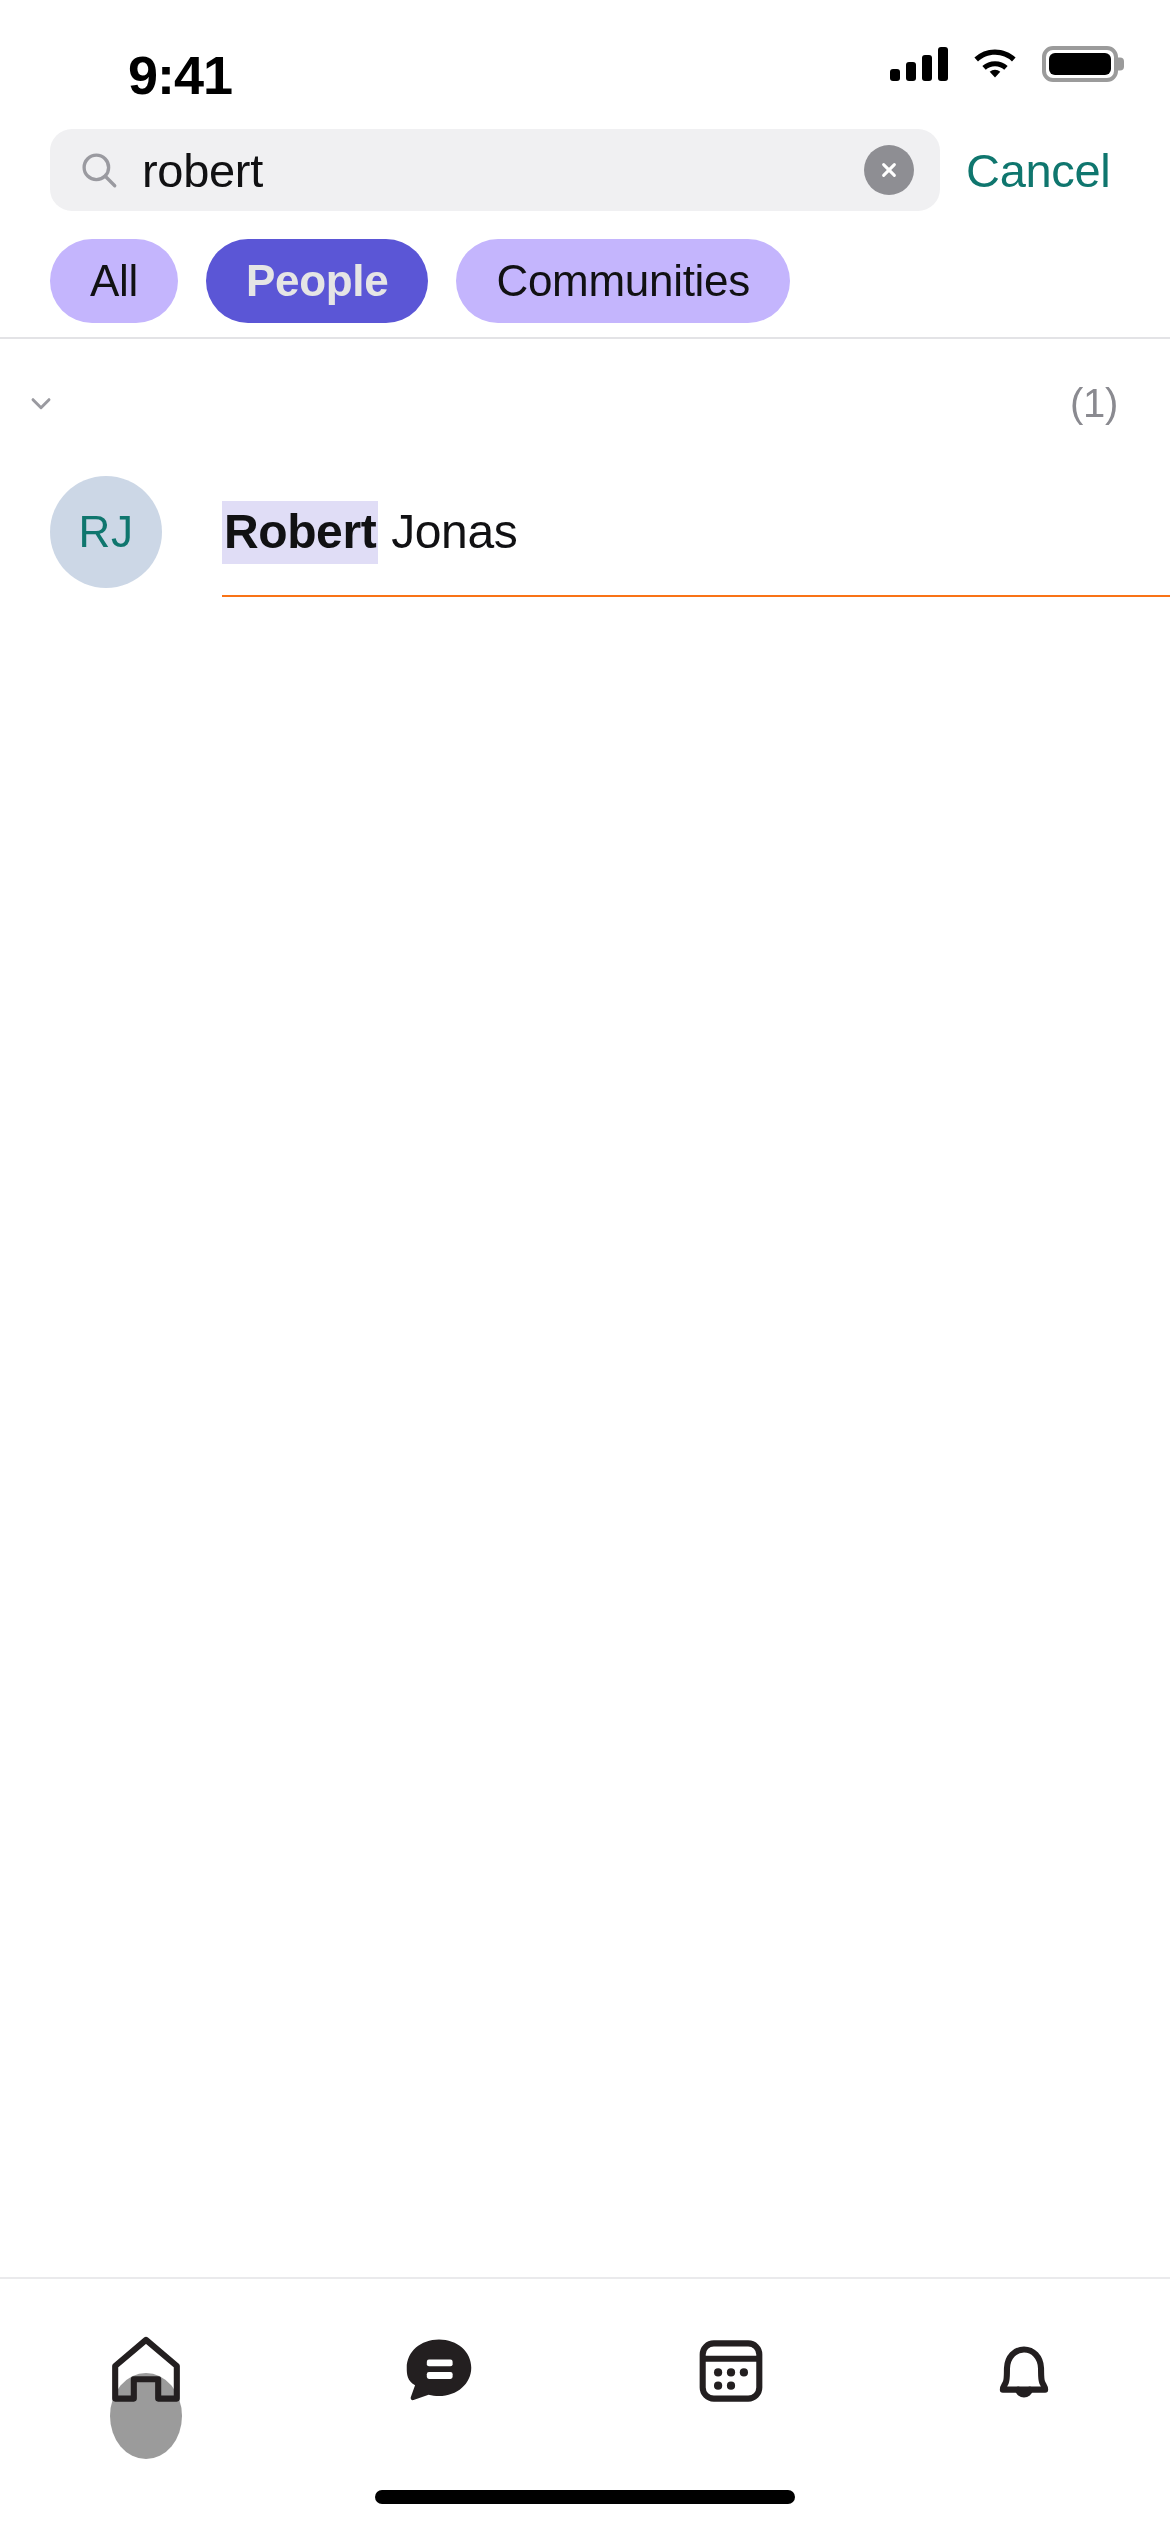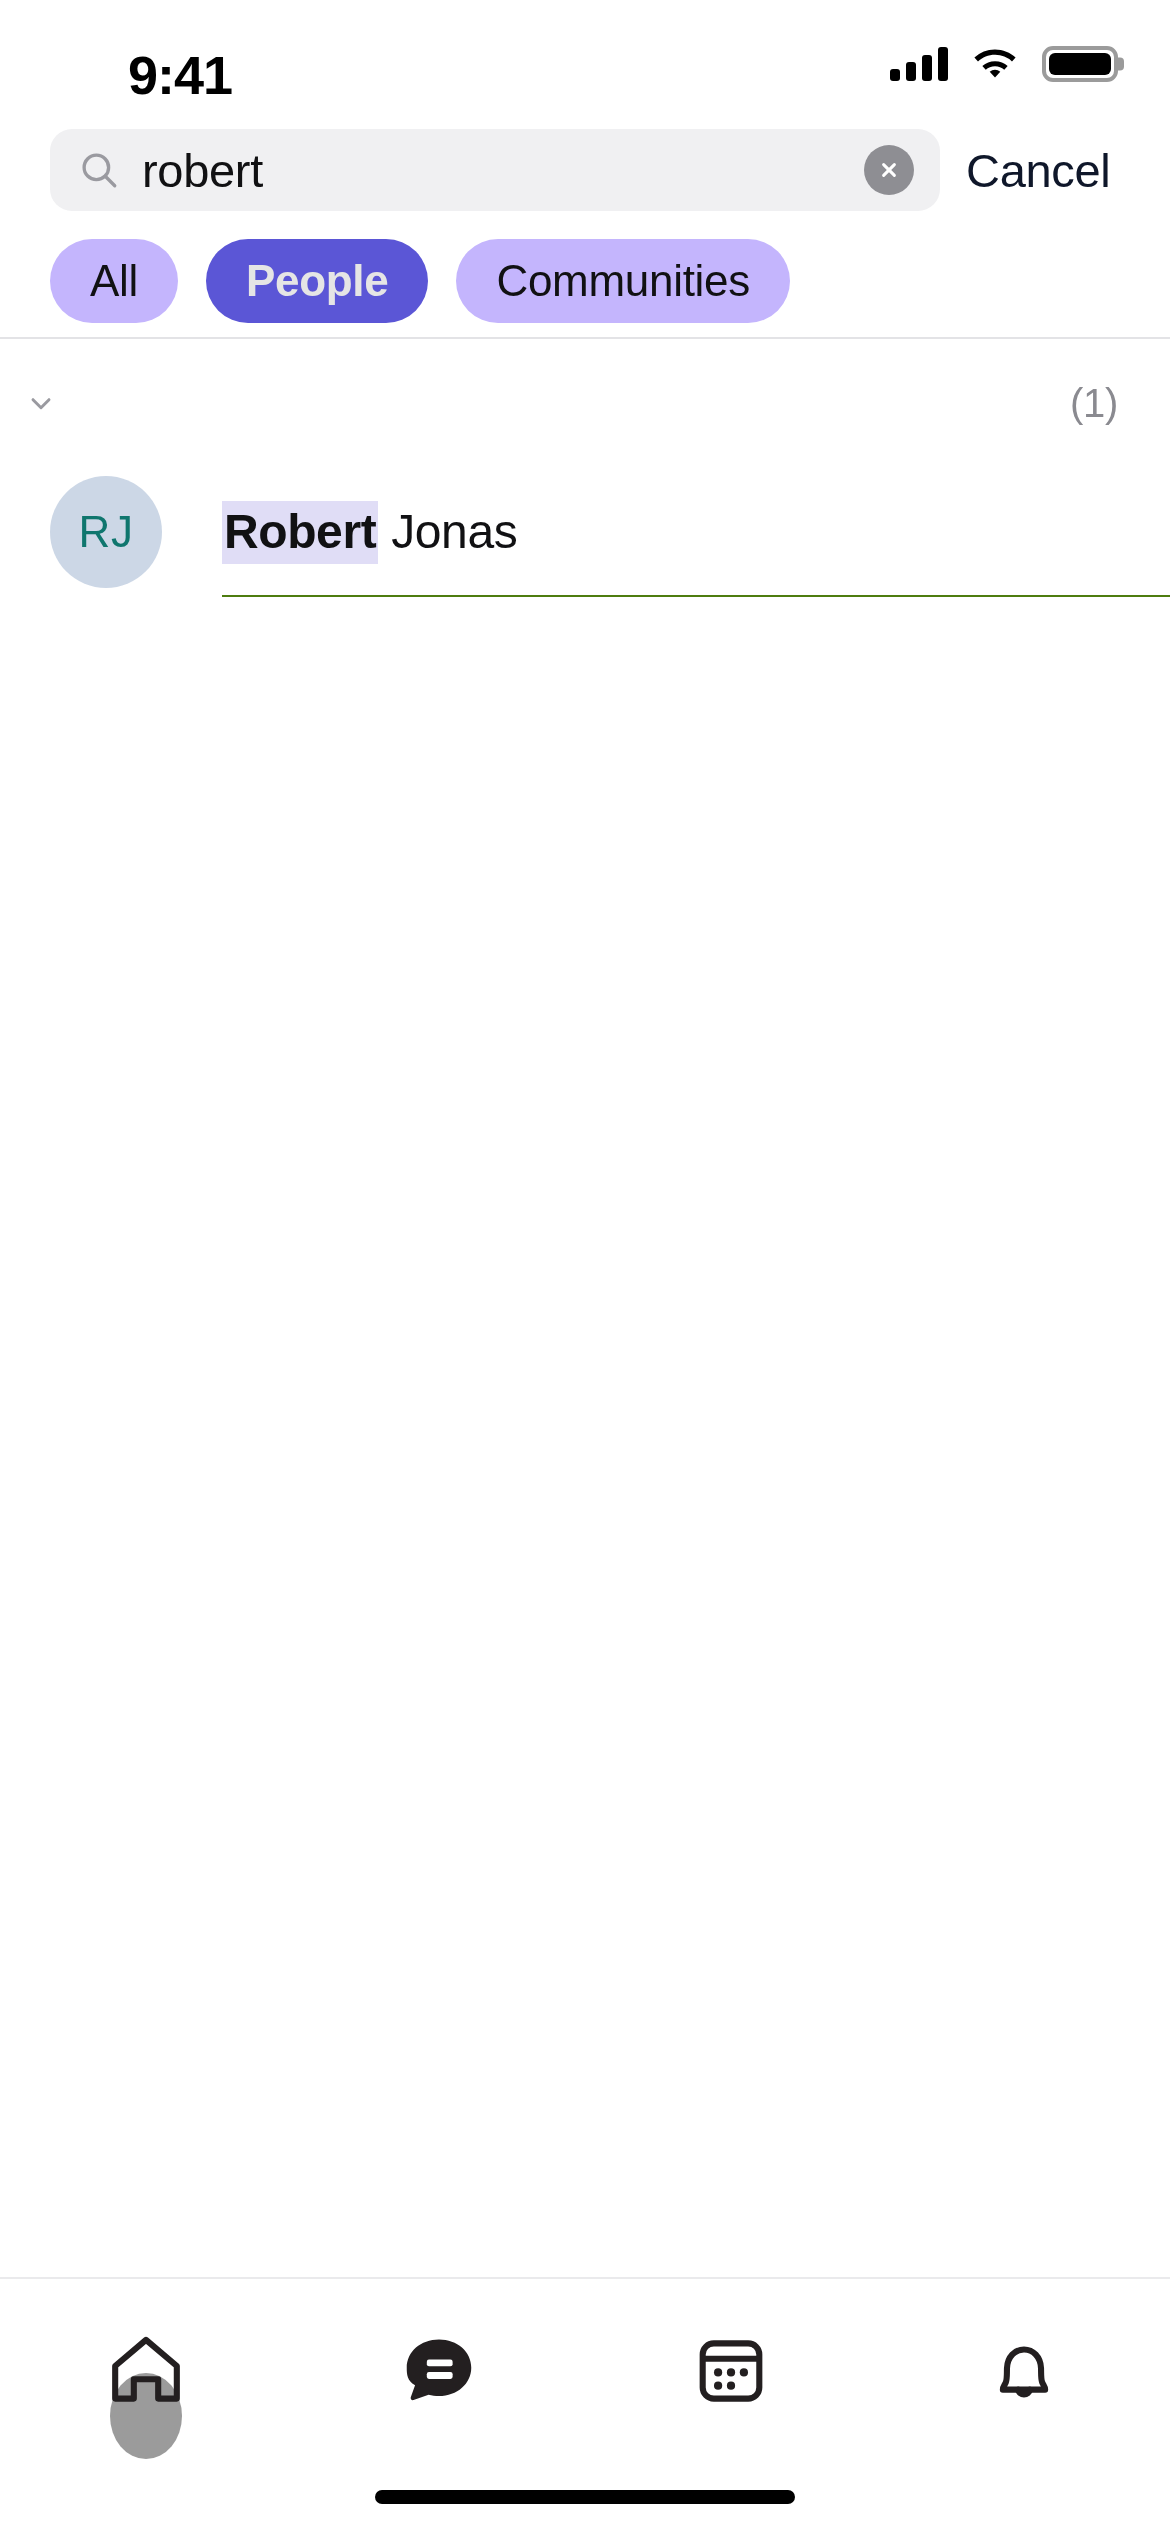--- a/index.html
+++ b/index.html
@@ -97,21 +97,21 @@
   .clear-btn {
     flex:0 0 50px; width:50px; height:50px;
     border-radius:50%;
     background:#8e8e93;
     display:flex; align-items:center; justify-content:center;
   }
   .clear-btn svg { width:28px; height:28px; display:block; }
   .cancel-btn {
     flex:0 0 auto;
     font-size:47px;
-    color:#0f172a;
+    color:#0f766e;
     letter-spacing:-0.3px;
     padding-right:22px;
     white-space:nowrap;
   }
 
   
   .chips-row {
     flex:0 0 112px;
     display:flex; align-items:center;
     gap:28px;
@@ -189,21 +189,21 @@
     display:flex; align-items:center; justify-content:center;
     font-size:44px;
     color:#0f766e;
     letter-spacing:0.5px;
   }
   .result-main {
     flex:1 1 auto;
     margin-left:60px;
     height:100%;
     display:flex; align-items:center;
-    border-bottom:2px solid #4d7c0f;
+    border-bottom:2px solid #f97316;
     padding-right:40px;
   }
   .result-name {
     font-size:48px;
     color:#111113;
     letter-spacing:-0.4px;
     white-space:nowrap;
   }
   .result-name .hl {
     font-weight:700;

